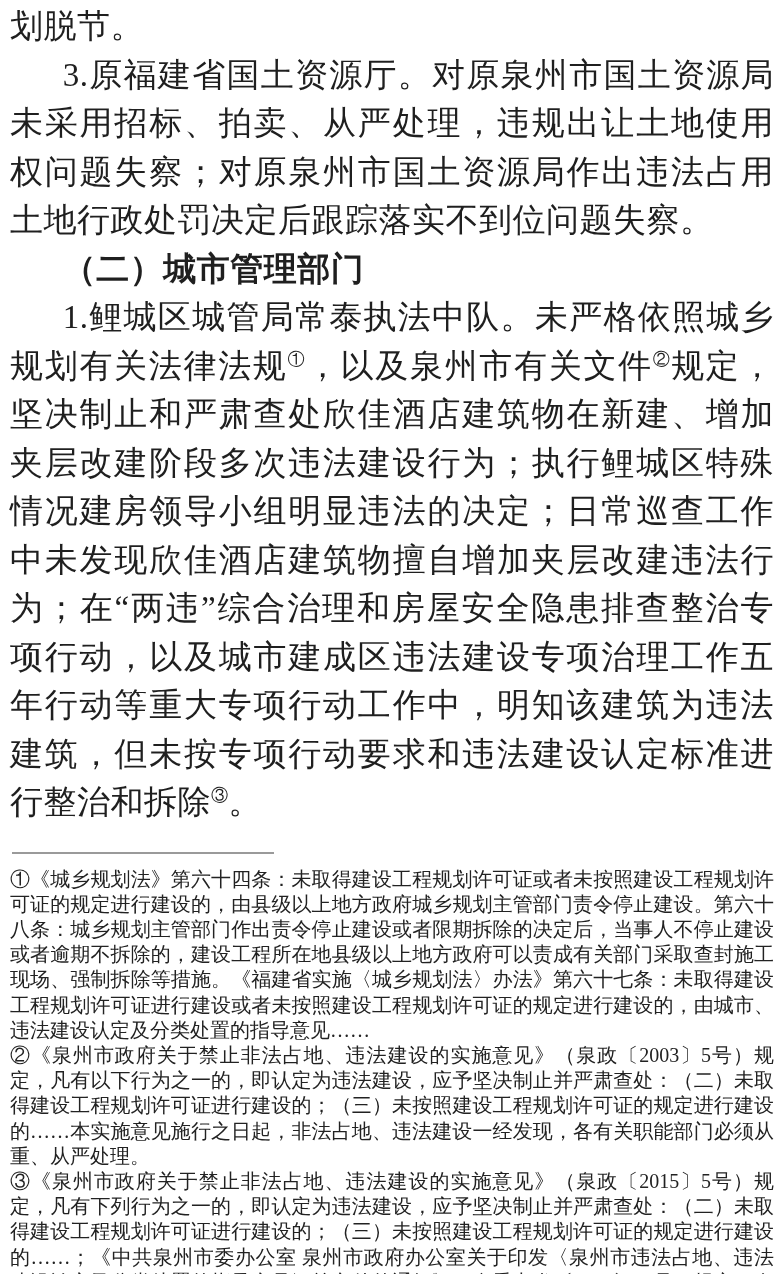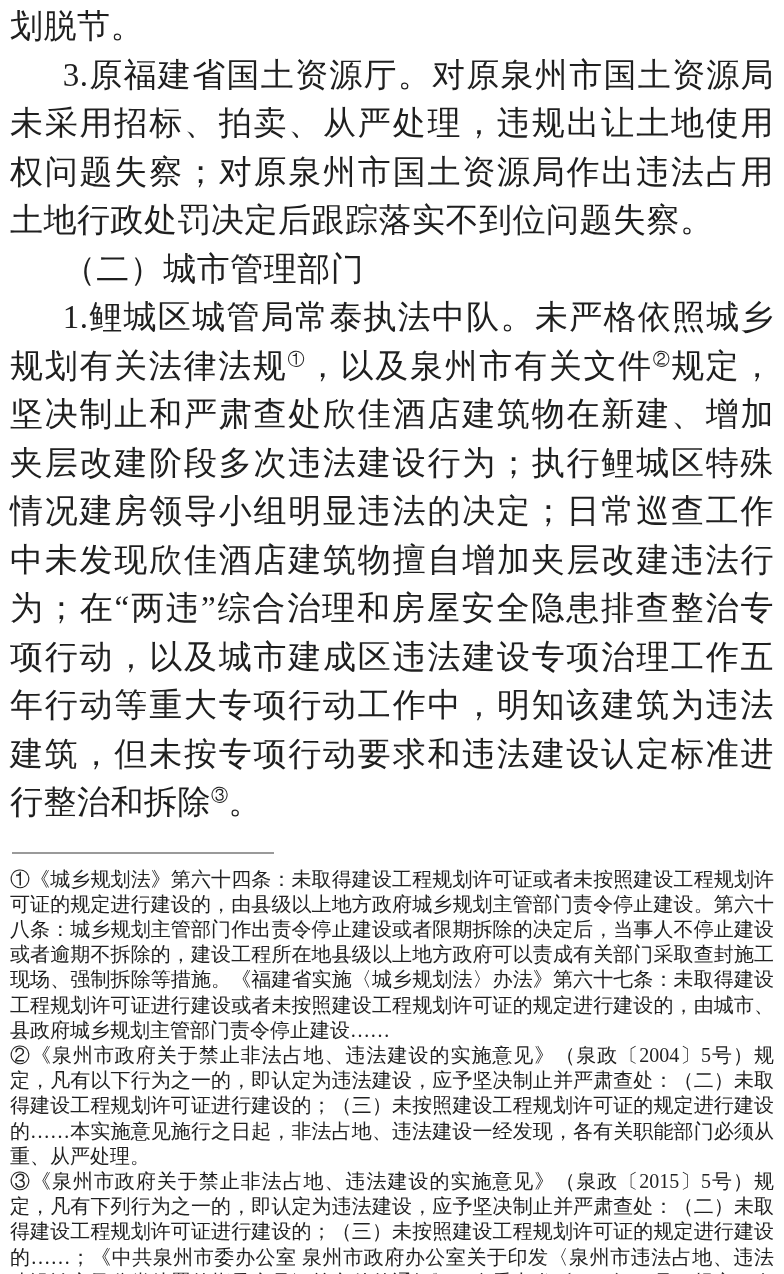--- a/index.html
+++ b/index.html
@@ -36,21 +36,21 @@
   .para {
     text-indent: 1.6em;
   }
   .cont {
     text-indent: 0;
   }
   .lead {
     font-weight: normal;
   }
   .heading {
-    font-weight: normal;
+    font-weight: bold;
   }
   .fnref {
     font-size: 0.52em;
     vertical-align: super;
     line-height: 0;
     letter-spacing: 0;
   }
   
   .footnote-sep {
     width: 262px;
@@ -82,18 +82,18 @@
     <p class="para"><span class="lead">3.原福建省国土资源厅。</span><span>对原泉州市国土资源局未采用招标、拍卖、从严处理，违规出让土地使用权问题失察；对原泉州市国土资源局作出违法占用土地行政处罚决定后跟踪落实不到位问题失察。</span></p>
 
     <p class="para heading">（二）城市管理部门</p>
 
     <p class="para"><span class="lead">1.鲤城区城管局常泰执法中队。</span><span>未严格依照城乡规划有关法律法规</span><sup class="fnref">①</sup><span>，以及泉州市有关文件</span><sup class="fnref">②</sup><span>规定，坚决制止和严肃查处欣佳酒店建筑物在新建、增加夹层改建阶段多次违法建设行为；执行鲤城区特殊情况建房领导小组明显违法的决定；日常巡查工作中未发现欣佳酒店建筑物擅自增加夹层改建违法行为；在“两违”综合治理和房屋安全隐患排查整治专项行动，以及城市建成区违法建设专项治理工作五年行动等重大专项行动工作中，明知该建筑为违法建筑，但未按专项行动要求和违法建设认定标准进行整治和拆除</span><sup class="fnref">③</sup><span>。</span></p>
   </div>
 
   <div class="footnote-sep"></div>
 
   <div class="footnotes">
-    <p><span>①</span><span>《城乡规划法》第六十四条：未取得建设工程规划许可证或者未按照建设工程规划许可证的规定进行建设的，由县级以上地方政府城乡规划主管部门责令停止建设。第六十八条：城乡规划主管部门作出责令停止建设或者限期拆除的决定后，当事人不停止建设或者逾期不拆除的，建设工程所在地县级以上地方政府可以责成有关部门采取查封施工现场、强制拆除等措施。《福建省实施〈城乡规划法〉办法》第六十七条：未取得建设工程规划许可证进行建设或者未按照建设工程规划许可证的规定进行建设的，由城市、县政府城乡规划主管部门责令停止建设……</span></p>
-    <p><span>②</span><span>《泉州市政府关于禁止非法占地、违法建设的实施意见》（泉政〔2004〕5号）规定，凡有以下行为之一的，即认定为违法建设，应予坚决制止并严肃查处：（二）未取得建设工程规划许可证进行建设的；（三）未按照建设工程规划许可证的规定进行建设的……本实施意见施行之日起，非法占地、违法建设一经发现，各有关职能部门必须从重、从严处理。</span></p>
+    <p><span>①</span><span>《城乡规划法》第六十四条：未取得建设工程规划许可证或者未按照建设工程规划许可证的规定进行建设的，由县级以上地方政府城乡规划主管部门责令停止建设。第六十八条：城乡规划主管部门作出责令停止建设或者限期拆除的决定后，当事人不停止建设或者逾期不拆除的，建设工程所在地县级以上地方政府可以责成有关部门采取查封施工现场、强制拆除等措施。《福建省实施〈城乡规划法〉办法》第六十七条：未取得建设工程规划许可证进行建设或者未按照建设工程规划许可证的规定进行建设的，由城市、违法建设认定及分类处置的指导意见……</span></p>
+    <p><span>②</span><span>《泉州市政府关于禁止非法占地、违法建设的实施意见》（泉政〔2003〕5号）规定，凡有以下行为之一的，即认定为违法建设，应予坚决制止并严肃查处：（二）未取得建设工程规划许可证进行建设的；（三）未按照建设工程规划许可证的规定进行建设的……本实施意见施行之日起，非法占地、违法建设一经发现，各有关职能部门必须从重、从严处理。</span></p>
     <p><span>③</span><span>《泉州市政府关于禁止非法占地、违法建设的实施意见》（泉政〔2015〕5号）规定，凡有下列行为之一的，即认定为违法建设，应予坚决制止并严肃查处：（二）未取得建设工程规划许可证进行建设的；（三）未按照建设工程规划许可证的规定进行建设的……；《中共泉州市委办公室 泉州市政府办公室关于印发〈泉州市违法占地、违法建设认定及分类处置的指导意见〉等文件的通知》（泉委办发〔2014〕16号）规定：在城市、镇规划范围内具有下列情形之一，认定为严重影响规划实施的违法建设，应当予以拆除：（五）违反城市规划强制性内容规定的……（七）建成后经有关部门确认存在安全隐患的（如因加层、改扩建造成楼房结构、承载不符合安全要求；用于生产存在易燃易爆物品或者“三合一”厂房）……；《福建省违法建设处置若干规定》明确：城镇违法建筑有下列情形之一，应当认定为无法采</span></p>
   </div>
 
 </div>
 
 </body></html>

